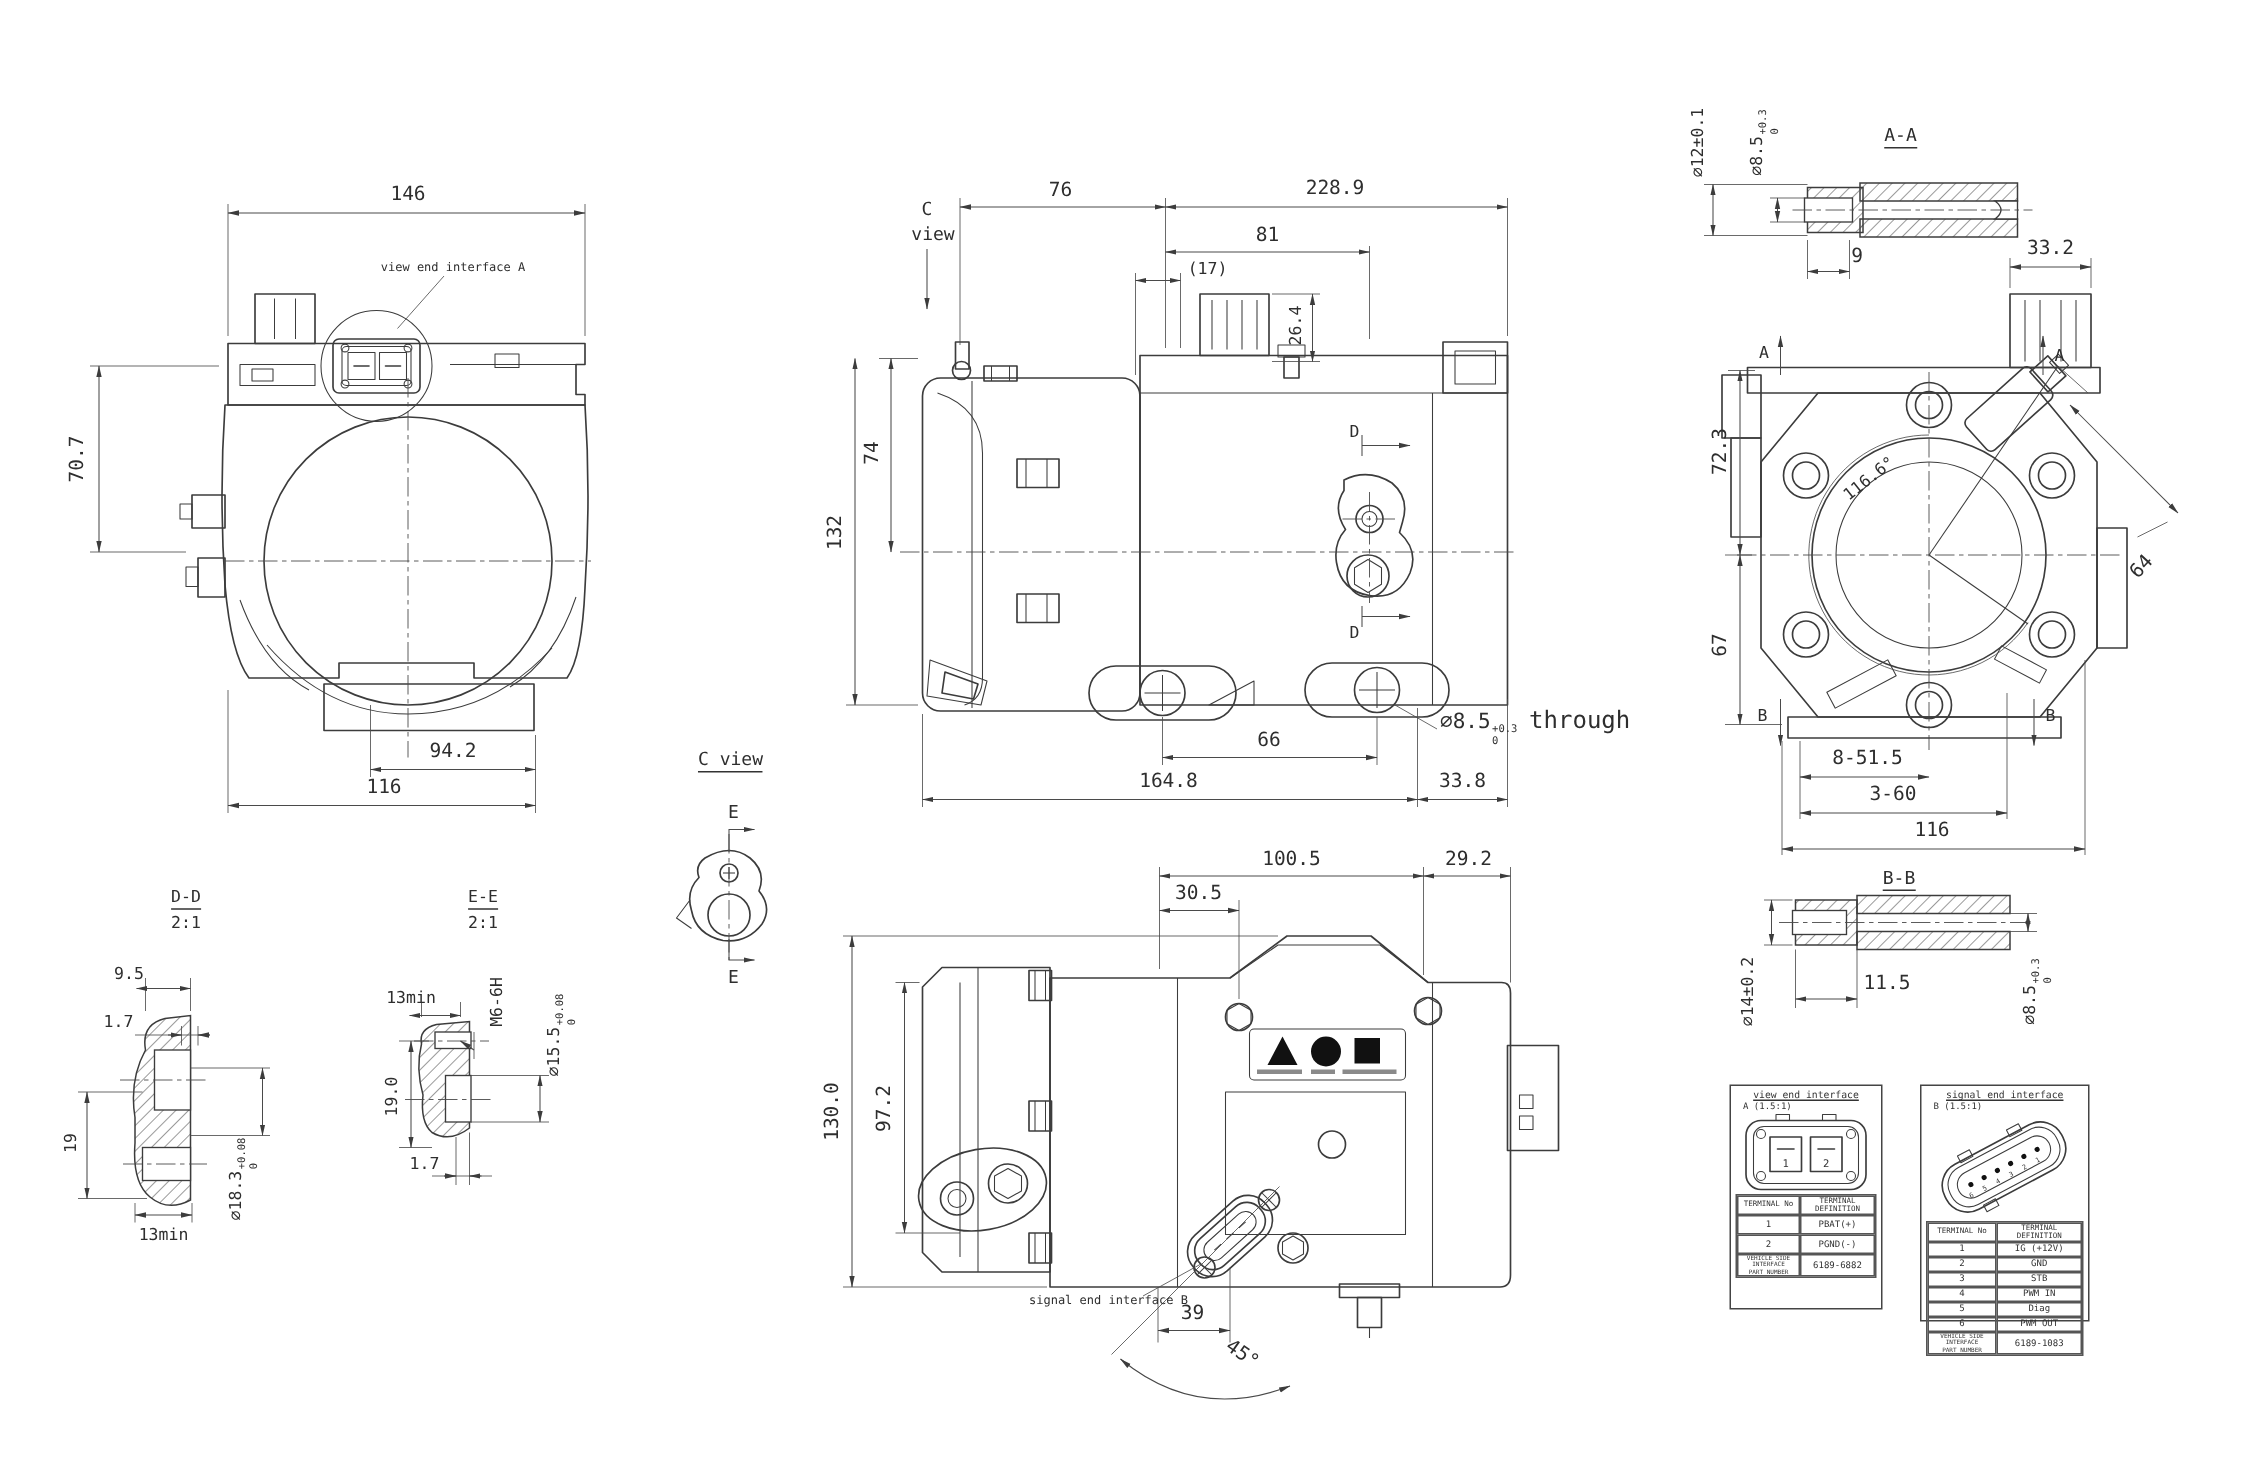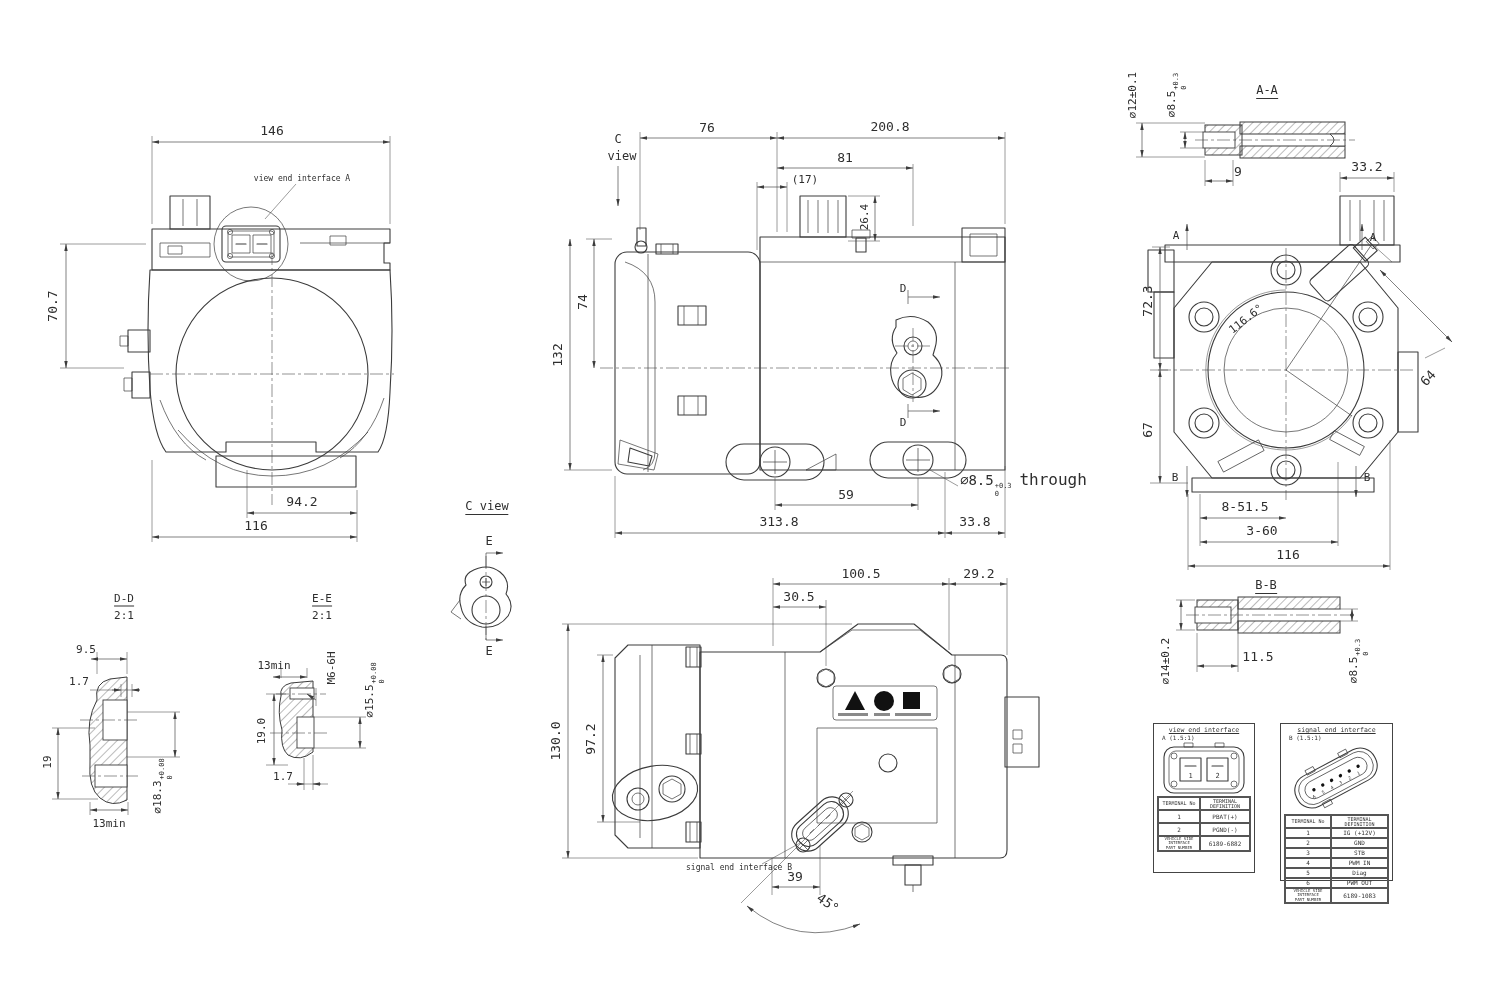--- a/index.html
+++ b/index.html
@@ -450,37 +450,37 @@
 
 <div class="lbl" style="left:272px;top:130px">146</div>
 <div class="lbl xs" style="left:302px;top:178px">view end interface A</div>
 <div class="lbl rot" style="left:52px;top:306px">70.7</div>
 <div class="lbl" style="left:302px;top:501px">94.2</div>
 <div class="lbl" style="left:256px;top:525px">116</div>
 
 <div class="lbl md" style="left:618px;top:139px">C</div>
 <div class="lbl md" style="left:622px;top:156px">view</div>
 <div class="lbl" style="left:707px;top:127px">76</div>
-<div class="lbl" style="left:890px;top:126px">200.8</div>
+<div class="lbl" style="left:890px;top:126px">228.9</div>
 <div class="lbl" style="left:845px;top:157px">81</div>
 <div class="lbl sm" style="left:805px;top:179px">(17)</div>
 <div class="lbl rot sm" style="left:864px;top:217px">26.4</div>
 <div class="lbl rot" style="left:582px;top:302px">74</div>
 <div class="lbl rot" style="left:557px;top:355px">132</div>
 <div class="lbl sm" style="left:903px;top:288px">D</div>
 <div class="lbl sm" style="left:903px;top:422px">D</div>
 <div class="lblL" style="left:960px;top:484px">
   <span style="font-size:14px">∅8.5</span><span class="stk">
         <span>+0.3</span>
         <span>0</span>
       </span>
   <span class="big">through</span>
 </div>
-<div class="lbl" style="left:846px;top:494px">59</div>
-<div class="lbl" style="left:779px;top:521px">313.8</div>
+<div class="lbl" style="left:846px;top:494px">66</div>
+<div class="lbl" style="left:779px;top:521px">164.8</div>
 <div class="lbl" style="left:975px;top:521px">33.8</div>
 
 <div class="lbl rot sm" style="left:1132px;top:95px">∅12±0.1</div>
 <div class="lbl rot sm" style="left:1176px;top:95px">
   <span>∅8.5</span><span class="stk">
         <span>+0.3</span>
         <span>0</span>
       </span>
 </div>
 <div class="lbl md ttl" style="left:1267px;top:91px">A-A</div>

